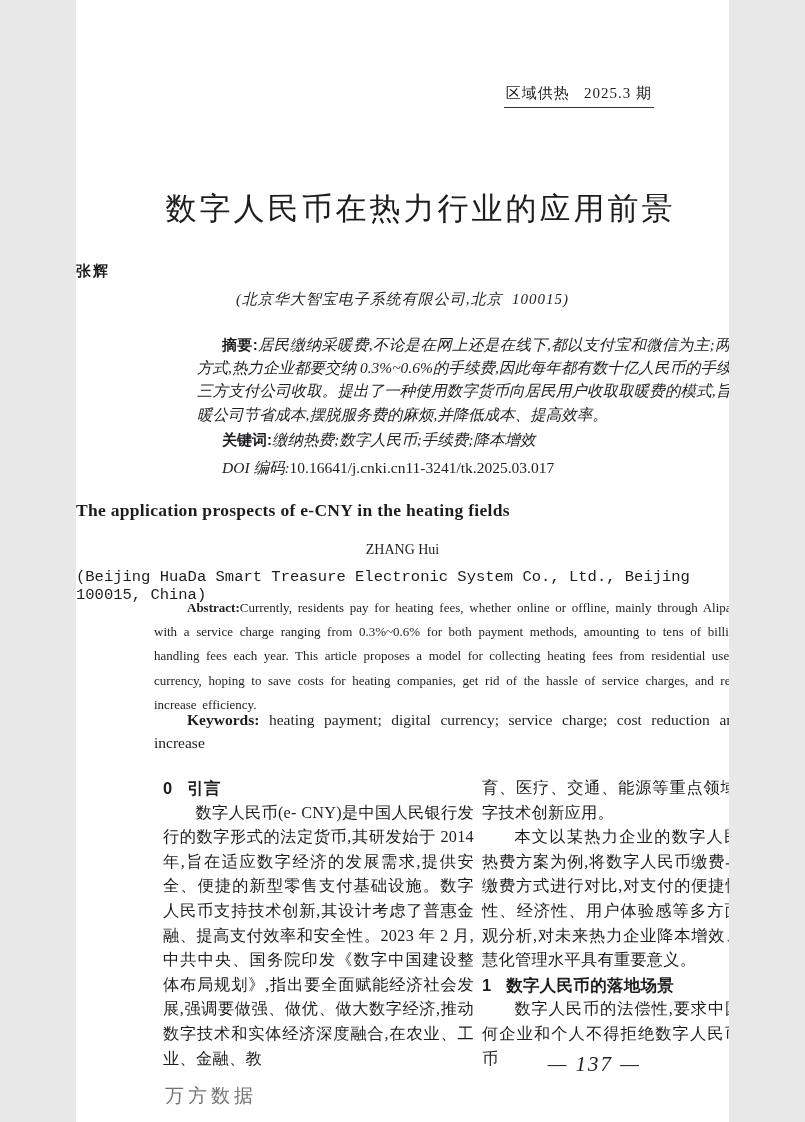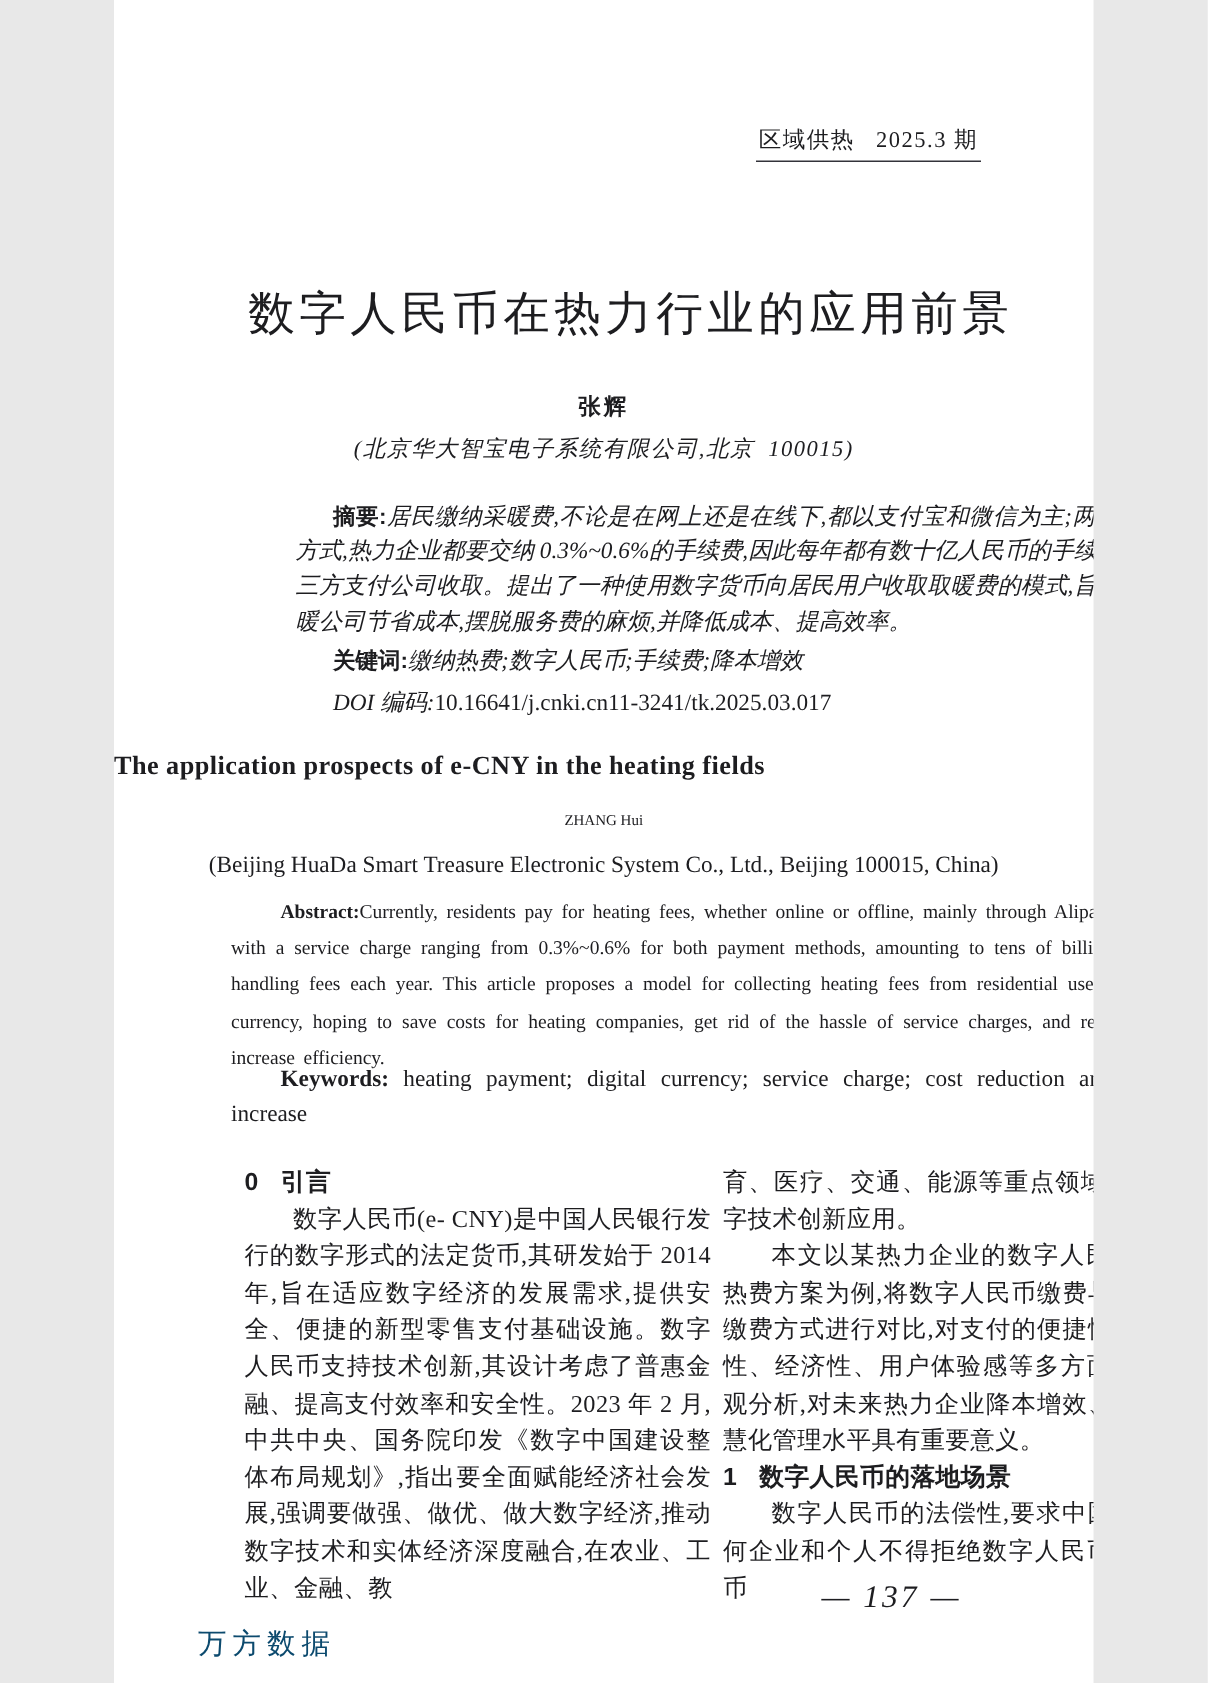--- a/index.html
+++ b/index.html
@@ -15,21 +15,21 @@
     top:84px; right:75px; font-size:15px; letter-spacing:1px;
     border-bottom:1.5px solid #33333a; padding:0 2px 4px 2px; white-space:pre-wrap;
   }
 
   .title-zh {
     top:188px; left:0; width:100%; text-align:center;
     font-size:31px; font-weight:400; letter-spacing:3px;padding-left:36px;
   }
 
   .author-zh {
-    top:262px; left:0; width:100%; text-align:center;
+    top:262px; left:0; width:100%; text-align:left;
     font-family:"Liberation Sans","DejaVu Sans",sans-serif;
     font-size:15px; font-weight:700; letter-spacing:2px;
   }
 
   .affil-zh {
     top:290px; left:0; width:100%; text-align:center;
     font-size:15px; font-style:italic; letter-spacing:1px; white-space:pre-wrap;
   }
 
   .abstract-zh {
@@ -43,22 +43,22 @@
   }
 
   .keywords-zh { top:430px; left:121px; width:581px; font-size:15.5px; text-indent:25px; }
   .doi-line   { top:458px; left:121px; width:581px; font-size:15.5px; text-indent:25px; }
   .doi-label  { font-style:italic; }
 
   .title-en {
     top:500px; left:0; width:100%; text-align:left;
     font-size:17.5px; font-weight:700; letter-spacing:.3px;
   }
-  .author-en { top:542px; left:0; width:100%; text-align:center; font-size:10px; }
-  .affil-en  { top:568px; left:0; width:100%; text-align:center; font-size:15.5px; }
+  .author-en { top:542px; left:0; width:100%; text-align:center; font-size:14px; }
+  .affil-en  { top:568px; left:0; width:100%; text-align:left; font-size:15.5px;font-family:Liberation Mono, monospace; }
 
   .abstract-en {
     top:596px; left:78px; width:659px;
     font-size:13px; line-height:24.2px; text-align:justify; text-indent:33px;
     word-spacing:2.5px;
   }
   .keywords-en {
     top:708px; left:78px; width:659px;
     font-size:15.5px; line-height:23px; text-align:justify; text-indent:33px;
     word-spacing:2.5px;
@@ -76,23 +76,23 @@
     font-size:16.5px; font-weight:700; line-height:24.6px; white-space:pre-wrap;
     letter-spacing:.3px;
   }
 
   .page-number {
     top:1052px; right:88px; font-size:21px; font-style:italic;
     letter-spacing:2px;
   }
 
   .watermark {
-    top:1083px; left:56px;
+    top:1083px; left:89px;
     font-family:"Liberation Sans","DejaVu Sans",sans-serif;
-    font-size:19px; color:#0c4a6e; letter-spacing:4px;
+    font-size:19px; color:#737373; letter-spacing:4px;
   }
 </style>
 </head>
 <body>
 
 <div class="page">
 
   <div class="abs journal-header">区域供热   2025.3 期</div>
 
   <h1 class="abs title-zh">数字人民币在热力行业的应用前景</h1>

